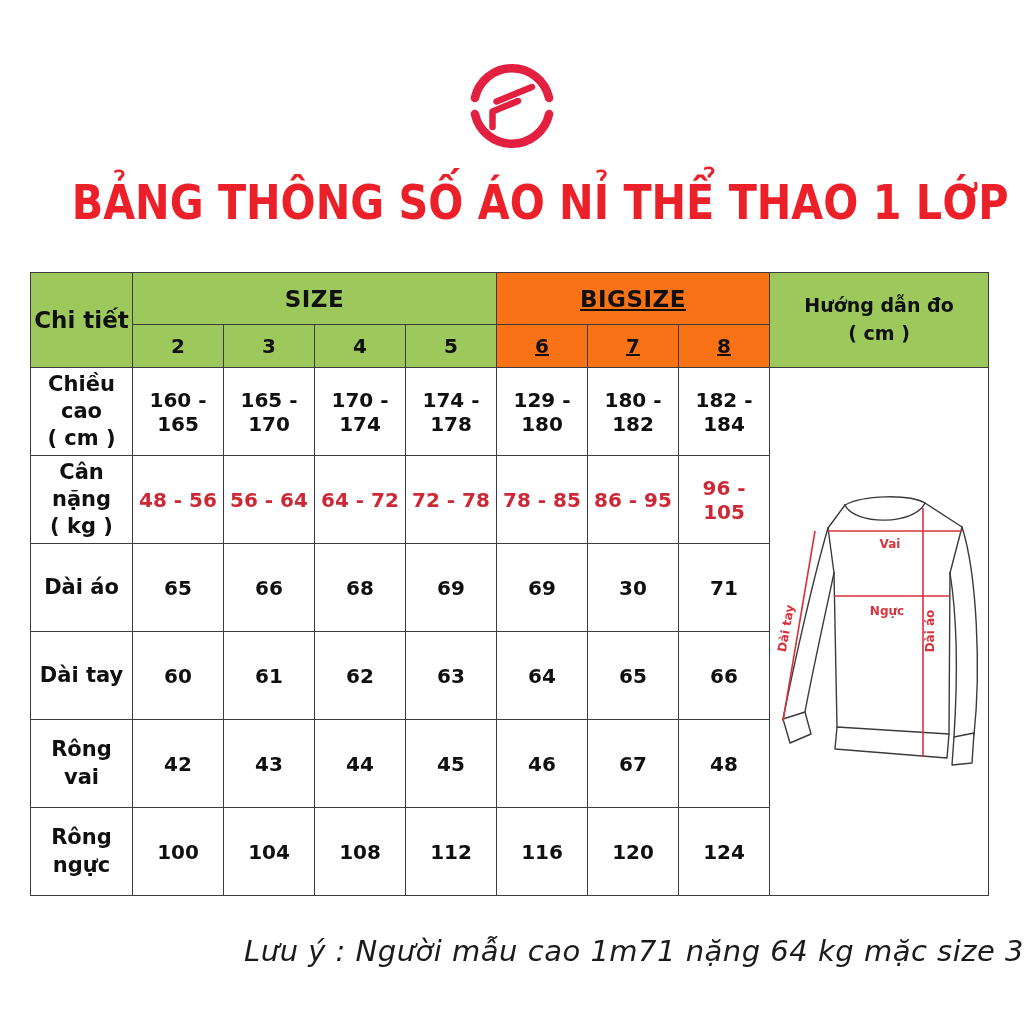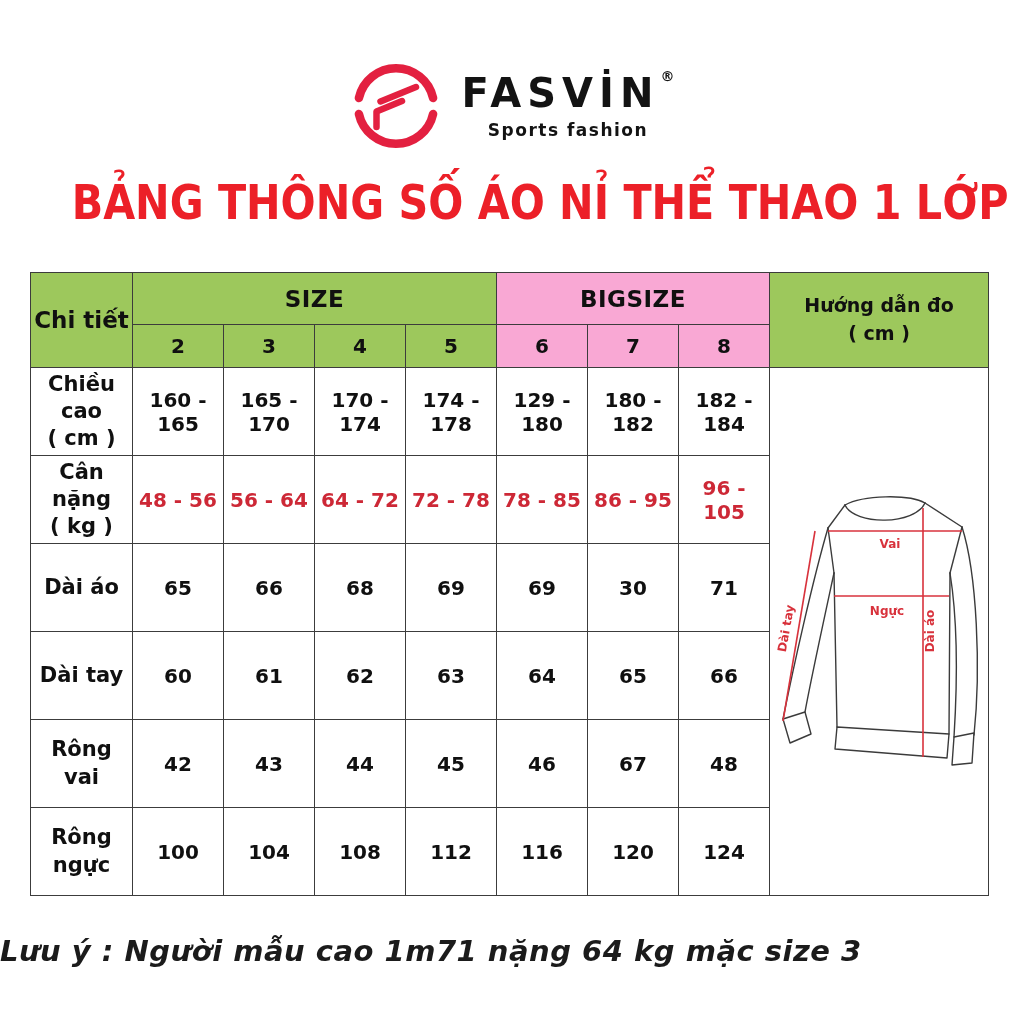--- a/index.html
+++ b/index.html
@@ -28,56 +28,49 @@
   
   table.size-table{
     position:absolute;left:30px;top:272px;width:958px;
     border-collapse:collapse;table-layout:fixed;
   }
   table.size-table td{
     border:1.5px solid #3c3c3c;text-align:center;vertical-align:middle;
     padding:0;font-weight:bold;color:#101010;
   }
   tr.hr1{height:52px;} tr.hr2{height:43px;} tr.data{height:88px;padding-left:15px;}
-  .green{background:#9dc85c;} .yellow{background:#f9a8d4;}
+  .green{background:#9dc85c;} .yellow{background:#f97316;text-decoration:underline;}
   .corner{font-size:23px;}
   .group{font-size:23px;letter-spacing:.5px;}
   .num{font-size:20px;}
   .guide-head{font-size:19px;line-height:1.45;}
   .row-label{font-size:21px;line-height:1.3;}
   .val{font-size:20px;}
   tr.red-row td.val{color:#cd2836;}
   td.diagram-cell{background:#ffffff;padding:0;}
   td.diagram-cell svg{display:block;margin:0 auto;}
   
   .note{
-    position:absolute;top:934px;left:0;width:1024px;text-align:left;
-    font-style:italic;font-size:29px;color:#1b1b1b;letter-spacing:.5px;font-weight:bold;
+    position:absolute;top:934px;left:0;width:1024px;text-align:right;
+    font-style:italic;font-size:29px;color:#1b1b1b;letter-spacing:.5px;
   }
 </style>
 </head>
 <body>
 
 <div class="logo-row">
   <div class="logo-mark">
     <svg width="92" height="92" viewBox="0 0 92 92">
       <g fill="none" stroke="#e32040" stroke-linecap="round" stroke-linejoin="round">
         <path d="M8.9,38 A38,38 0 0 1 83.1,38" stroke-width="8.5"></path>
         <path d="M8.9,54 A38,38 0 0 0 83.1,54" stroke-width="8.5"></path>
         <path d="M30.5,41.5 L66,27" stroke-width="6.5"></path>
         <path d="M26.5,67 L26.5,51.5 L52,41" stroke-width="6.5"></path>
       </g>
     </svg>
-  </div>
-  <div class="logo-text">
-    <div class="brand-line">
-      <span class="brand">FASVİN</span>
-        <span class="reg">®</span>
-    </div>
-    <div class="tagline">Sports fashion</div>
   </div>
 </div>
 
 <div class="title">BẢNG THÔNG SỐ ÁO NỈ THỂ THAO 1 LỚP NAM</div>
 
 <table class="size-table">
   <colgroup>
     <col style="width:102px">
       <col style="width:91px">
       <col style="width:91px">

